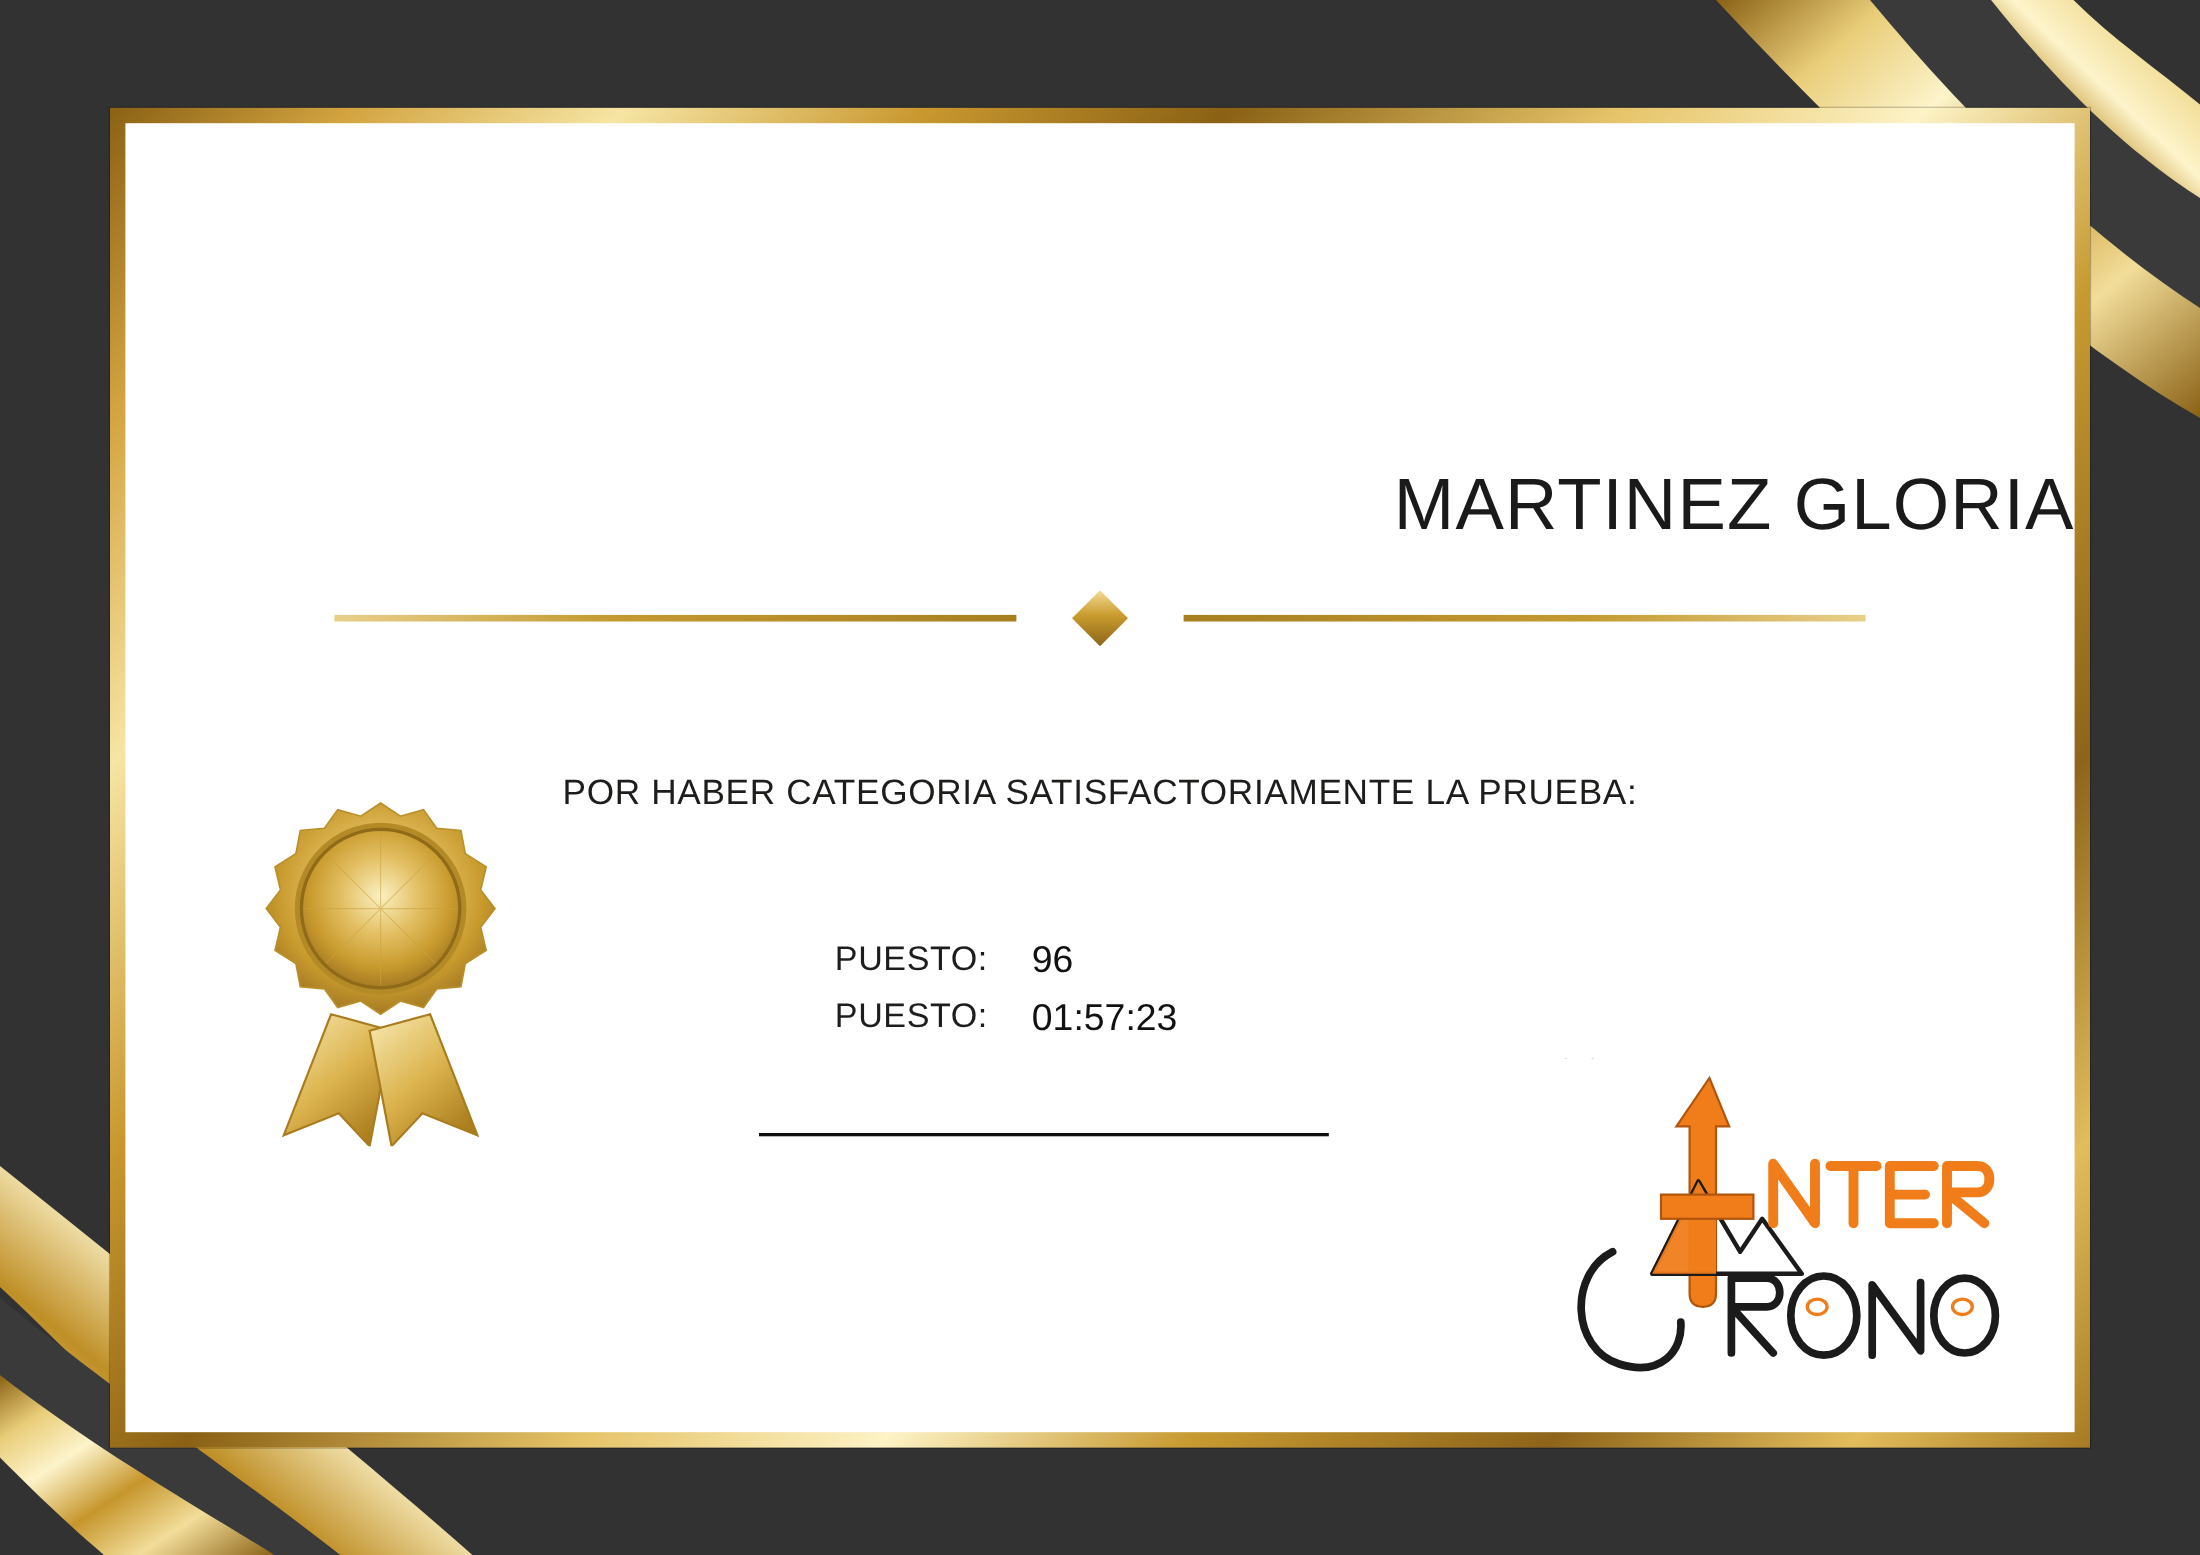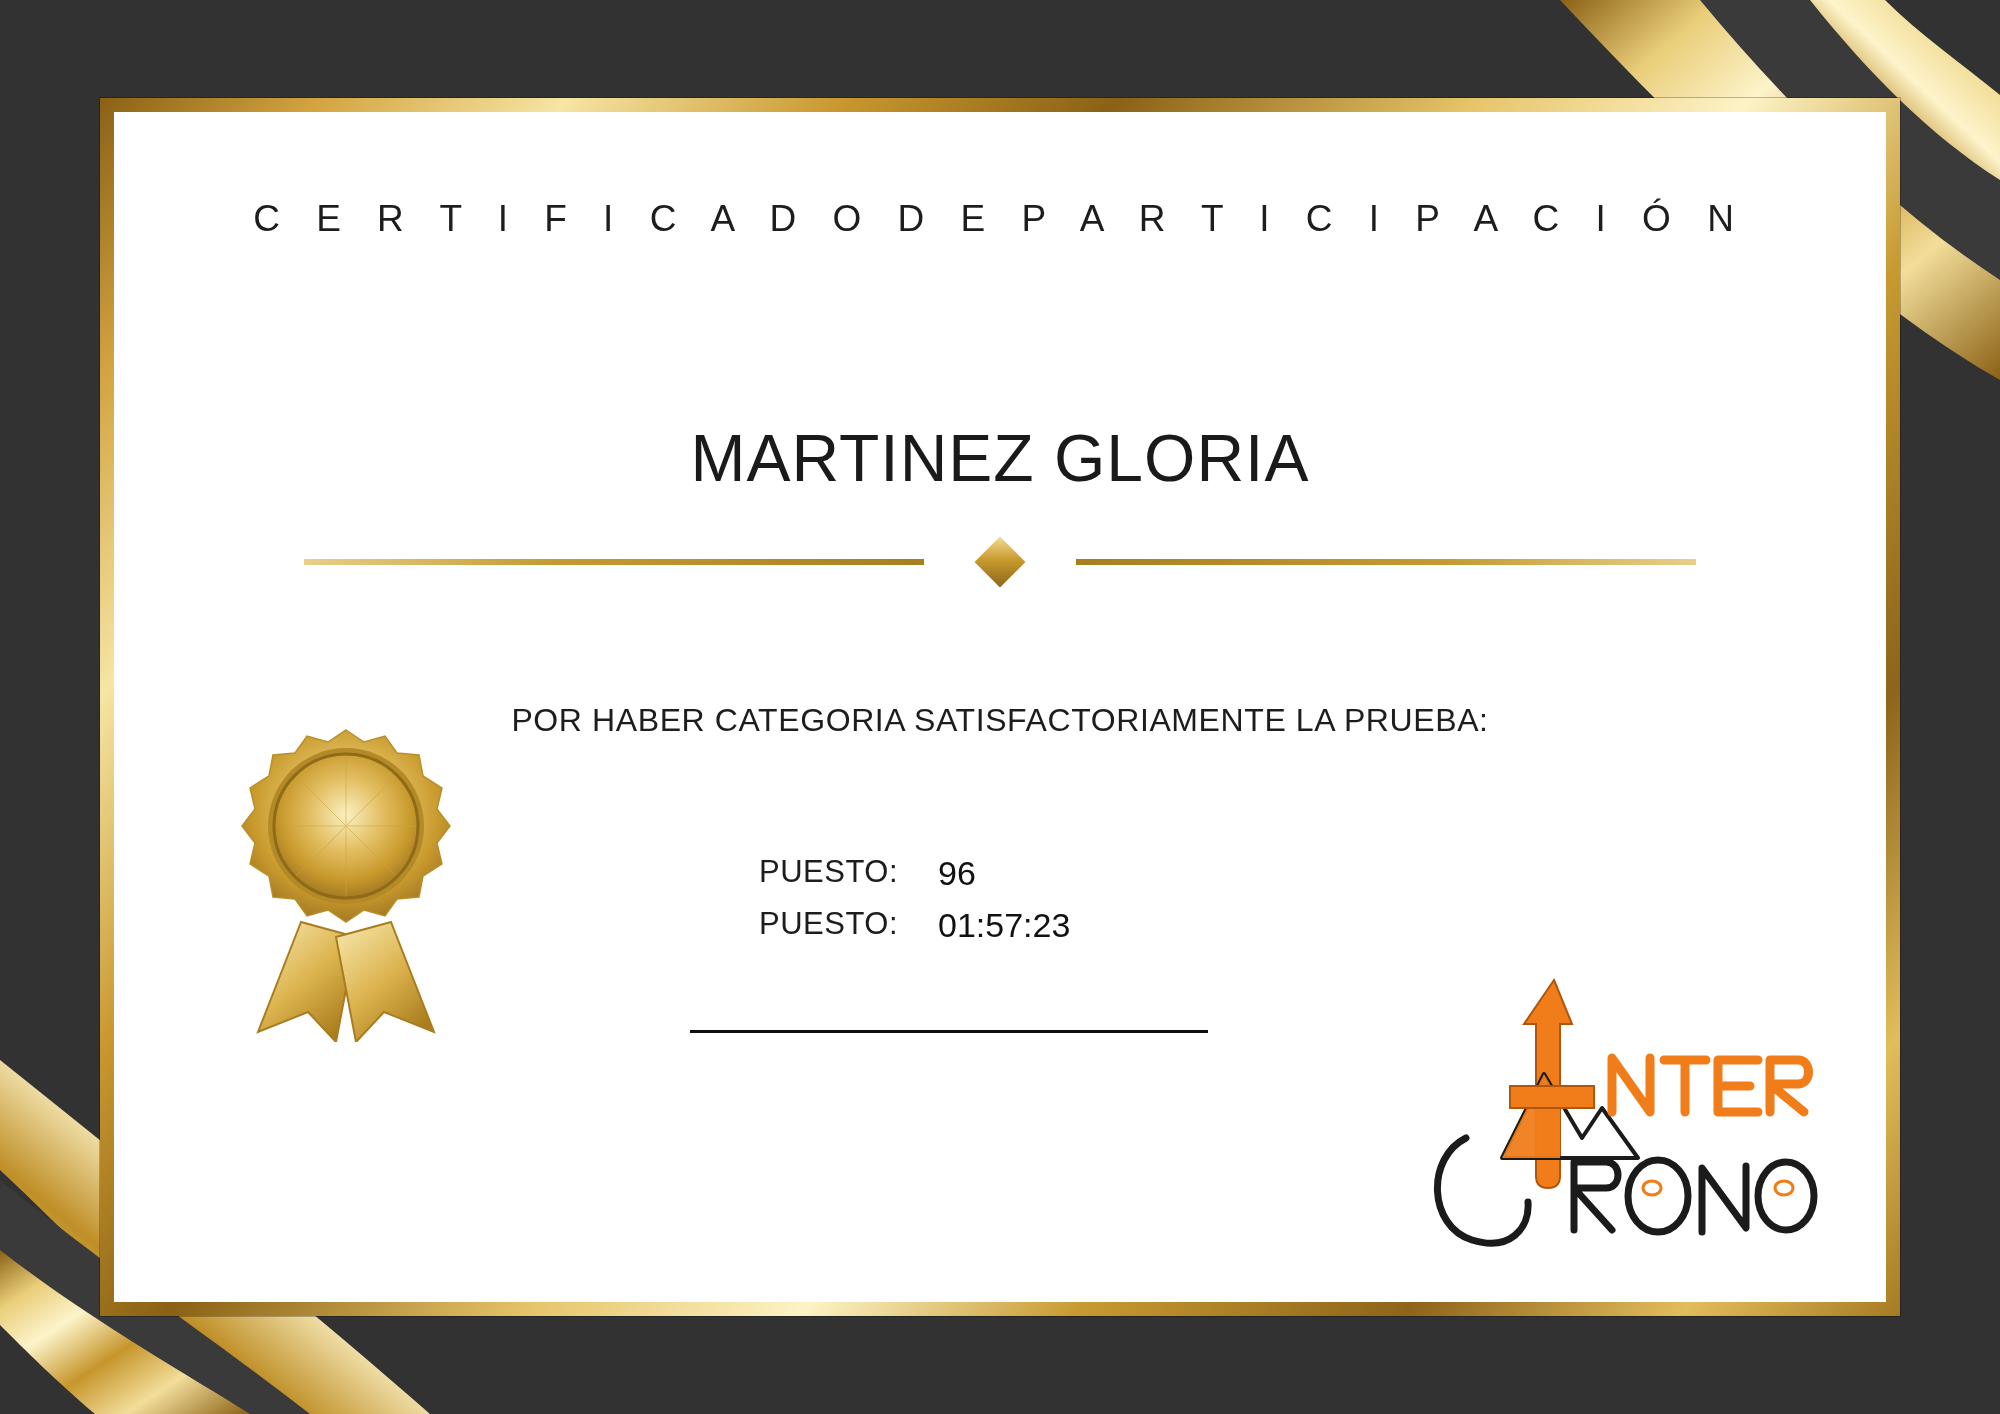--- a/index.html
+++ b/index.html
@@ -75,21 +75,21 @@
     color: #1d1d1b;
     font-weight: 400;
     white-space: nowrap;
   }
 
   .recipient {
     position: absolute;
     top: 308px;
     left: 0;
     right: 0;
-    text-align: center;
+    text-align: right;
     font-size: 66px;
     color: #1a1a1a;
     font-weight: 400;
     letter-spacing: 1px;
   }
 
   
   .divider {
     position: absolute;
     top: 430px;
@@ -237,21 +237,20 @@
     <path d="M1810,0 C1870,75 1930,135 2000,180 L2000,95 C1960,62 1920,35 1885,0 Z" fill="url(#gold2)"></path>
 
     <path d="M0,1060 C150,1180 300,1300 430,1414 L250,1414 C160,1330 75,1240 0,1170 Z" fill="url(#gold2)"></path>
     <path d="M0,1180 C110,1270 215,1340 310,1414 L140,1414 C85,1360 40,1310 0,1270 Z" fill="#3a3a3a"></path>
     <path d="M0,1250 C90,1320 180,1370 250,1414 L95,1414 C55,1380 25,1350 0,1325 Z" fill="url(#gold1)"></path>
   </svg>
 
   <div class="frame">
     <div class="frame-inner">
 
-      <div class="cert-title">C E R T I F I C A D O   D E   P A R T I C I P A C I Ó N</div>
 
       <div class="recipient">MARTINEZ  GLORIA</div>
 
       <div class="divider">
         <div class="bar left"></div>
         <div class="diamond"></div>
         <div class="bar right"></div>
       </div>
 
       <div class="subtitle">POR HABER CATEGORIA SATISFACTORIAMENTE LA PRUEBA:</div>

